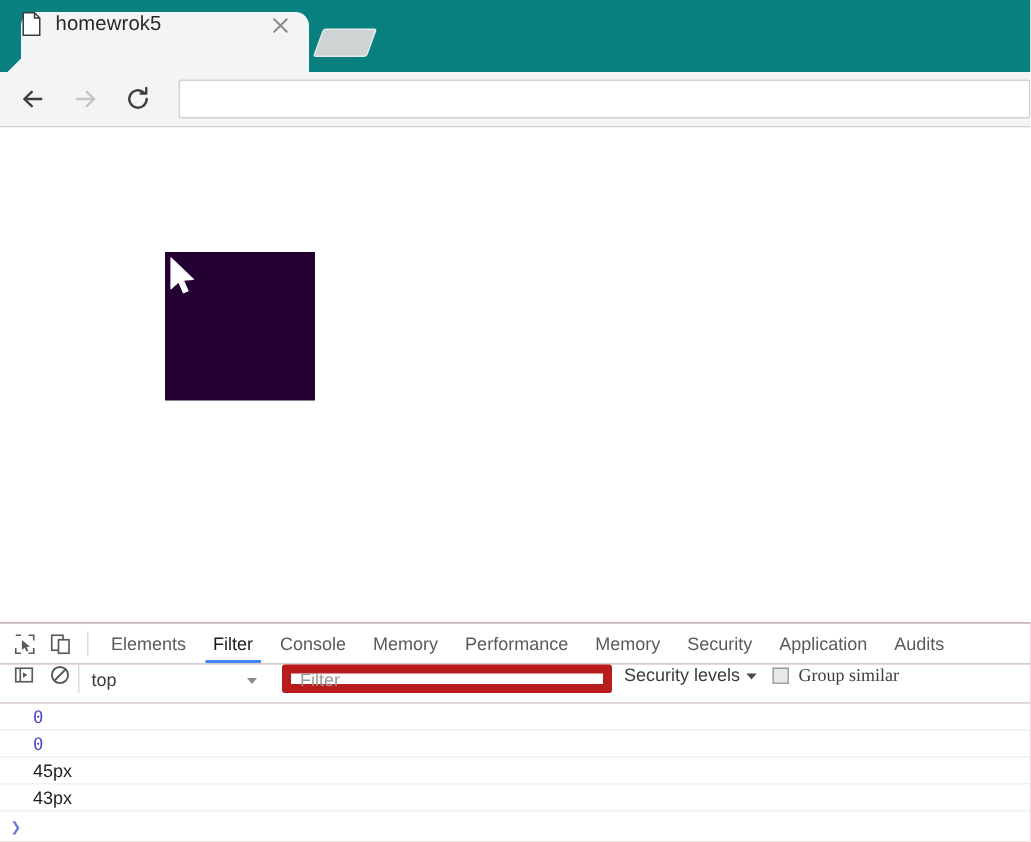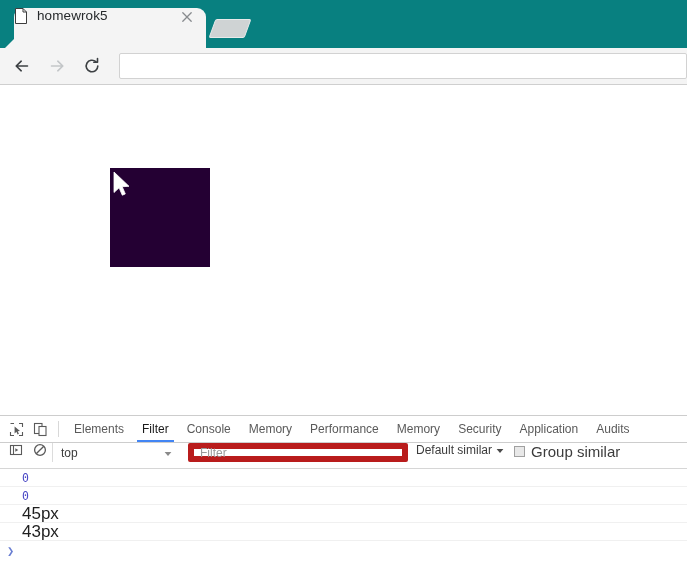--- a/index.html
+++ b/index.html
@@ -254,24 +254,25 @@
     color: #3c3c3c;
     margin-left: 8px;
     white-space: nowrap;
     flex: 0 0 auto;
   }
   .levels-select .caret { margin-left: 4px; }
   .group-similar {
     display: flex;
     align-items: center;
     margin-left: 10px;
-    font-size: 15px;
+    font-size: 12px;
     color: #3c3c3c;
     white-space: nowrap;
     flex: 0 0 auto;
+    font-family: Liberation Serif, serif;
   }
   .gs-checkbox {
     width: 11px;
     height: 11px;
     border: 1px solid #a0a0a0;
     background: #e8e8e8;
     margin-right: 6px;
     box-sizing: border-box;
     flex: 0 0 auto;
   }
@@ -285,21 +286,21 @@
     height: 18px;
     display: flex;
     align-items: center;
     border-bottom: 1px solid #f0f0f0;
     padding-left: 22px;
     font-family: "DejaVu Sans Mono", monospace;
     font-size: 11.5px;
     box-sizing: border-box;
   }
   .console-row.num { color: #4b49c6; }
-  .console-row.str { color: #1f1f1f; font-family: "Liberation Sans", sans-serif; font-size: 17px; }
+  .console-row.str { color: #1f1f1f; font-family: "Liberation Sans", sans-serif; font-size: 12px; }
   .console-prompt {
     height: 19px;
     display: flex;
     align-items: center;
     padding-left: 7px;
     box-sizing: border-box;
   }
   .prompt-caret {
     color: #6a7fd2;
     font-size: 12px;
@@ -407,21 +408,21 @@
         <span class="caret">
           <svg width="8" height="6" viewBox="0 0 8 6">
               <path d="M0.6 1 L4 5 L7.4 1 Z" fill="#8a8a8a"></path>
             </svg>
         </span>
       </div>
       <div class="filter-input">
         <span>Filter</span>
       </div>
       <div class="levels-select">
-        <span>Default similar</span>
+        <span>Security levels</span>
         <span class="caret">
           <svg width="8" height="6" viewBox="0 0 8 6">
               <path d="M0.6 1 L4 5 L7.4 1 Z" fill="#4a4a4a"></path>
             </svg>
         </span>
       </div>
       <div class="group-similar">
         <span class="gs-checkbox"></span>
         <span>Group similar</span>
       </div>

